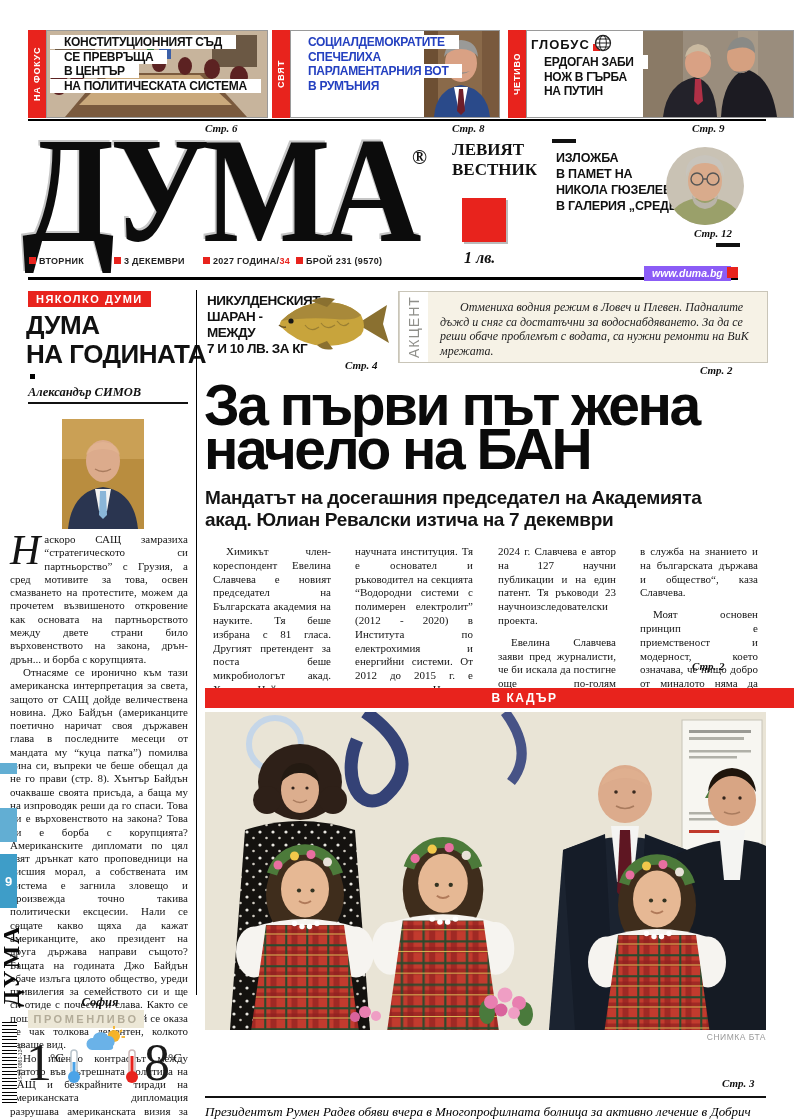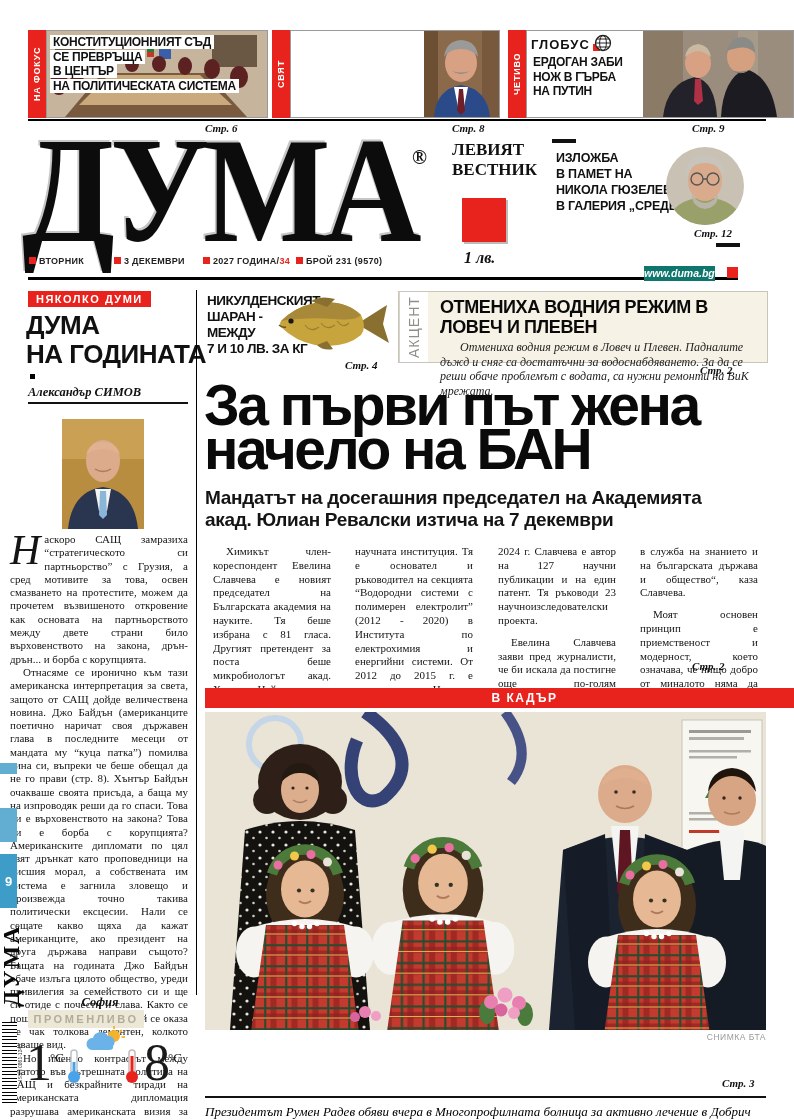--- a/index.html
+++ b/index.html
@@ -10,21 +10,21 @@
 
   
   .teaser{position:absolute;top:30px;height:88px;display:flex;}
   #t1{left:28px;width:240px;} #t2{left:272px;width:228px;} #t3{left:508px;width:286px;}
   .tlabel{width:18px;background:#e8231d;color:#fff;writing-mode:vertical-rl;transform:rotate(180deg);
           font:bold 9px "Liberation Sans",sans-serif;letter-spacing:.8px;display:flex;align-items:center;justify-content:center;}
   .tbody{position:relative;flex:1;border:1px solid #9a9a9a;background:#fff;overflow:hidden;}
   .tphoto{position:absolute;top:0;left:0;width:100%;height:100%;}
   .tphoto-r{position:absolute;top:0;right:0;height:100%;}
   .thead{position:absolute;top:4px;left:3px;font:bold 12px/14.5px "Liberation Sans",sans-serif;letter-spacing:-.3px;z-index:2;}
-  .chips{background:#fff;padding:0 3px;-webkit-box-decoration-break:clone;box-decoration-break:clone;white-space:pre-line;}
+  .chips{background:#fff;padding:0 14px;-webkit-box-decoration-break:clone;box-decoration-break:clone;white-space:pre-line;}
   .blue{color:#2440c0;}
   .glogo{position:absolute;top:3px;left:4px;display:flex;align-items:center;gap:2px;z-index:2;
          font:bold 13px "Liberation Sans",sans-serif;letter-spacing:1px;color:#111;}
   .t3head{top:24px;}
   .toprule{position:absolute;left:28px;top:119px;width:738px;height:2px;background:#000;}
 
   
   .mtitle{position:absolute;left:22px;top:134px;font:bold 150px/112px "Liberation Serif",serif;
           letter-spacing:-7px;color:#0c0c0c;transform:scaleX(.9);transform-origin:0 0;
           text-shadow:-2px -2px 0 #c6c6c6;}
@@ -33,22 +33,22 @@
   .mredsq{position:absolute;left:462px;top:198px;width:44px;height:44px;background:#e8231d;box-shadow:2px 2px 0 #bbb;}
   .dash{position:absolute;width:24px;height:4px;background:#111;}
   .exhead{position:absolute;left:556px;top:150px;font:bold 12.5px/16px "Liberation Sans",sans-serif;letter-spacing:-.2px;}
   .exphoto{position:absolute;left:666px;top:147px;width:78px;height:78px;border-radius:50%;overflow:hidden;}
   .dateitem{position:absolute;top:256px;display:flex;align-items:flex-start;gap:3px;
             font:bold 9px/10px "Liberation Sans",sans-serif;color:#222;letter-spacing:.3px;}
   .dsq{width:7px;height:7px;background:#e8231d;flex:none;margin-top:1px;}
   .dnum{color:#e8231d;}
   .price{position:absolute;left:464px;top:249px;font:bold italic 16px "Liberation Serif",serif;}
   .mrule{position:absolute;left:28px;top:277px;width:710px;height:2.5px;background:#000;}
-  .webbox{position:absolute;left:644px;top:266px;background:#0f766e;color:#fff;
-          font:bold italic 10.5px/13px "Liberation Sans",sans-serif;padding:1px 0;}
+  .webbox{position:absolute;left:644px;top:266px;background:#8b5cf6;color:#fff;
+          font:bold italic 10.5px/13px "Liberation Sans",sans-serif;padding:1px 8px;}
   .websq{position:absolute;left:727px;top:267px;width:11px;height:11px;background:#e8231d;}
 
   
   .kicker{position:absolute;left:28px;top:291px;background:#e8231d;color:#fff;
           font:bold 11px/12px "Liberation Sans",sans-serif;letter-spacing:1.5px;padding:2px 8px;}
   .otitle{position:absolute;left:26px;top:311px;font:bold 26px/29px "Liberation Sans",sans-serif;letter-spacing:-.5px;}
   .obullet{position:absolute;left:30px;top:374px;width:5px;height:5px;background:#000;}
   .oauthor{position:absolute;left:28px;top:385px;font:bold italic 12.5px "Liberation Serif",serif;}
   .orule{position:absolute;left:28px;top:402px;width:160px;height:1.5px;background:#111;}
   .ophoto{position:absolute;left:62px;top:419px;width:82px;height:110px;}
@@ -153,20 +153,24 @@
         <rect width="75" height="86" fill="#8a6a4a"></rect>
           <rect x="0" width="14" height="86" fill="#6d4f33"></rect>
           <rect x="58" width="17" height="86" fill="#79593d"></rect>
         <path d="M10,86 Q12,58 37,54 Q63,58 66,86 Z" fill="#2a4a8a"></path>
         <polygon points="30,56 44,56 40,76 34,76" fill="#fff"></polygon>
         <polygon points="35,58 39,58 41,80 37,84 33,80" fill="#6e1f2a"></polygon>
         <ellipse cx="37" cy="32" rx="16" ry="19" fill="#d9a184"></ellipse>
         <path d="M20,26 Q22,10 37,9 Q53,10 54,26 Q48,18 37,18 Q26,18 20,26 Z" fill="#9a9a98"></path>
         <path d="M28,40 Q37,46 46,40 Q37,43 28,40 Z" fill="#8a8a88"></path>
       </svg>
+      <div class="thead blue"><span class="chips">СОЦИАЛДЕМОКРАТИТЕ
+СПЕЧЕЛИХА
+ПАРЛАМЕНТАРНИЯ ВОТ
+В РУМЪНИЯ</span></div>
     </div>
   </div>
 
   <div class="teaser" id="t3">
     <div class="tlabel">ЧЕТИВО</div>
     <div class="tbody">
       <svg class="tphoto-r" viewBox="0 0 150 86" width="150" height="86" preserveAspectRatio="none">
         <rect width="150" height="86" fill="#9a8d7d"></rect>
         <rect x="0" width="40" height="86" fill="#8a7a66"></rect>
           <rect x="95" width="20" height="86" fill="#a89a88"></rect>
@@ -287,21 +291,20 @@
       <path d="M40,28 q6,8 14,2 M56,26 q6,8 14,2 M72,24 q6,8 12,2" fill="none" stroke="#9a7f32" stroke-width="1.2"></path>
       <circle cx="26" cy="24" r="2.6" fill="#161616"></circle>
       <path d="M14,28 q3,3 7,2" fill="none" stroke="#6a5424" stroke-width="1.5"></path>
     </svg>
   </div>
   <span class="pref" style="left:345px;top:359px;">Стр. 4</span>
 
   <div class="accent">
     <div class="alabel">АКЦЕНТ</div>
     <div class="abody">
-      <p class="ahead">ОТМЕНИХА ВОДНИЯ РЕЖИМ В ЛОВЕЧ И ПЛЕВЕН</p>
       <p class="asum">Отмениха водния режим в Ловеч и Плевен. Падналите дъжд и сняг са достатъчни за водоснабдяването. За да се реши обаче проблемът с водата, са нужни ремонти на ВиК мрежата.</p>
     </div>
   </div>
   <span class="pref" style="left:700px;top:364px;">Стр. 2</span>
 
   <div class="bighead pre">За първи път жена
 начело на БАН</div>
   <div class="subhead pre">Мандатът на досегашния председател на Академията
 акад. Юлиан Ревалски изтича на 7 декември</div>
   <div class="col" id="c1">

